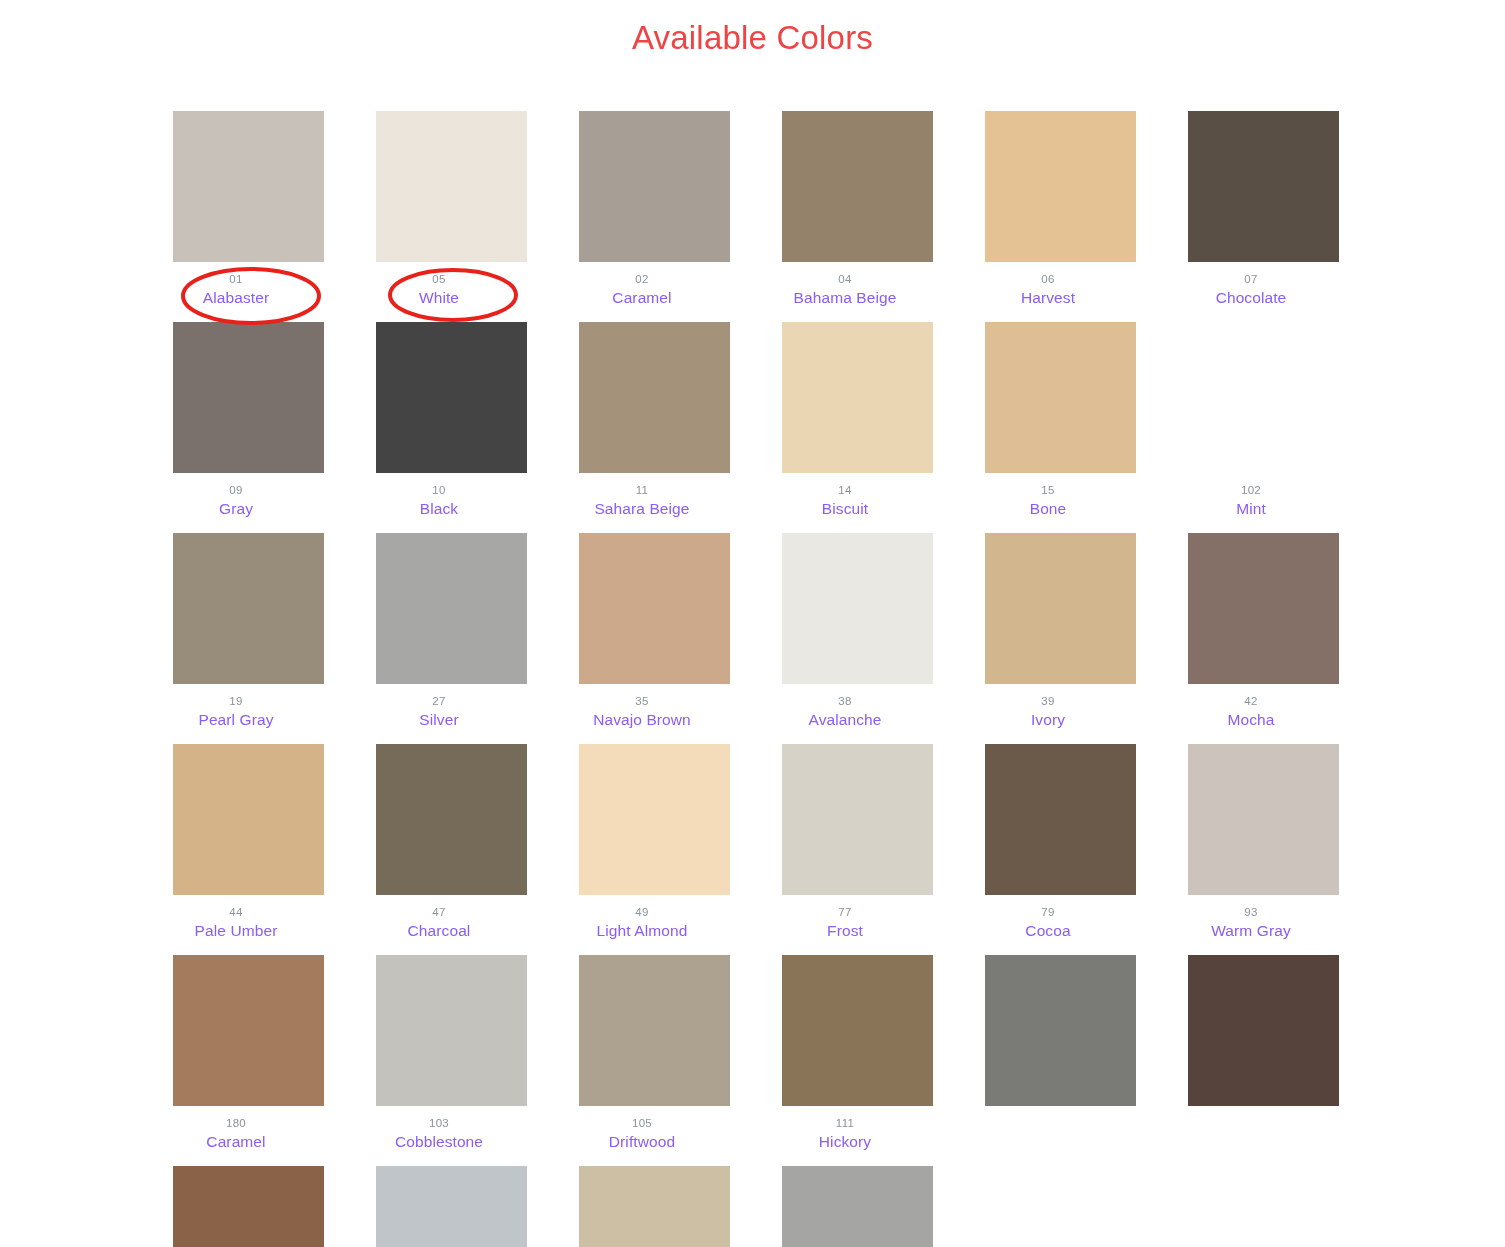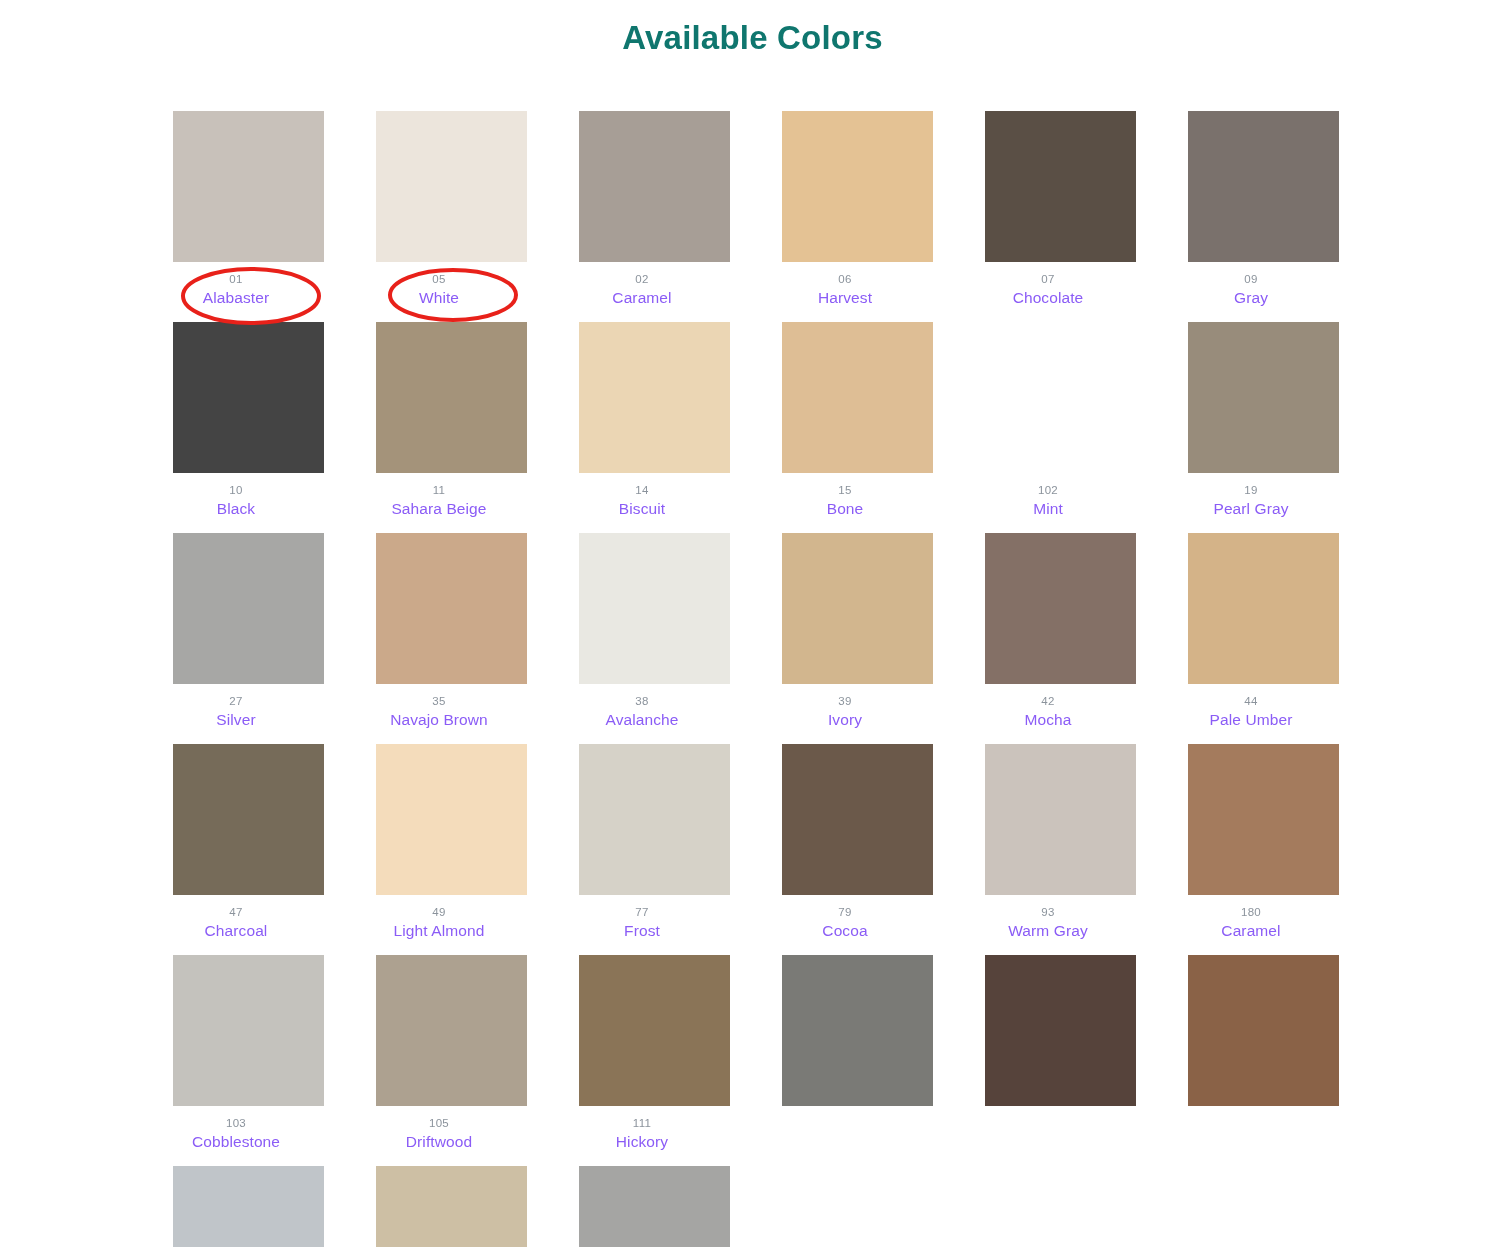--- a/index.html
+++ b/index.html
@@ -16,22 +16,22 @@
   }
   .page {
     position: relative;
     width: 1505px;
     height: 1247px;
     overflow: hidden;
   }
   .page-title {
     text-align: center;
     font-size: 33px;
-    font-weight: bold;
-    color: #0f766e;
+    font-weight: normal;
+    color: #ef4444;
     letter-spacing: 0.2px;
     margin: 0;
     padding-top: 17px;
     line-height: 42px;
   }
   .swatch-grid {
     position: absolute;
     left: 173px;
     top: 111px;
     width: 1170px;
@@ -90,20 +90,25 @@
         <div class="swatch-chip" style="background: rgb(236, 229, 220);"></div>
         <div class="swatch-code">05</div>
         <div class="swatch-name">White</div>
       </div>
       <div class="swatch-cell">
         <div class="swatch-chip" style="background: rgb(167, 158, 150);"></div>
         <div class="swatch-code">02</div>
         <div class="swatch-name">Caramel</div>
       </div>
       <div class="swatch-cell">
+        <div class="swatch-chip" style="background: rgb(148, 130, 106);"></div>
+        <div class="swatch-code">04</div>
+        <div class="swatch-name">Bahama Beige</div>
+      </div>
+      <div class="swatch-cell">
         <div class="swatch-chip" style="background: rgb(228, 194, 148);"></div>
         <div class="swatch-code">06</div>
         <div class="swatch-name">Harvest</div>
       </div>
       <div class="swatch-cell">
         <div class="swatch-chip" style="background: rgb(90, 79, 69);"></div>
         <div class="swatch-code">07</div>
         <div class="swatch-name">Chocolate</div>
       </div>
       <div class="swatch-cell">

